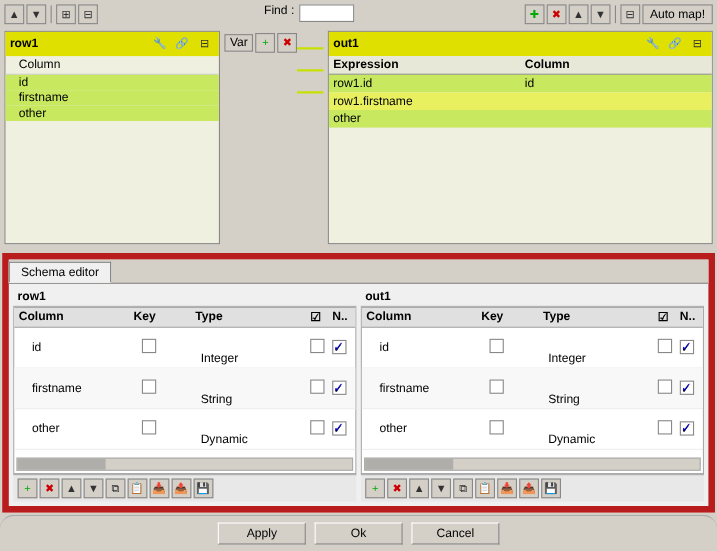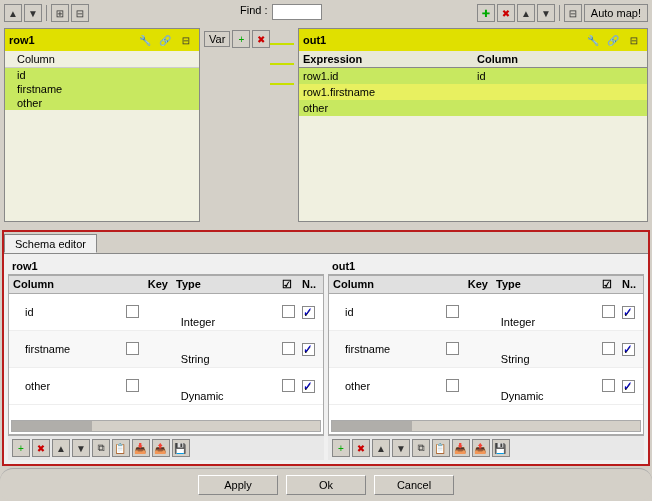--- a/index.html
+++ b/index.html
@@ -92,21 +92,21 @@
       padding: 1px 4px;
       flex: 1;
       overflow: hidden;
       white-space: nowrap;
     }
 
     
     .schema-area {
       flex: 1;
       background: #f0f0f0;
-      border: 2px solid #b91c1c;
+      border: 6px solid #b91c1c;
       display: flex;
       flex-direction: column;
       margin: 0 2px 2px 2px;
     }
 
     .schema-tabs {
       display: flex;
       background: #d4d0c8;
       border-bottom: 1px solid #888;
       height: 22px;
@@ -151,21 +151,21 @@
       border-top: 1px solid #aaa;
     }
 
     .schema-col {
       padding: 2px 4px;
       font-size: 11px;
       font-weight: bold;
     }
 
     .schema-col-column { flex: 2; }
-    .schema-col-key { flex: 1; text-align: right; }
+    .schema-col-key { flex: 1; }
     .schema-col-type { flex: 2; }
     .schema-col-check { width: 20px; }
     .schema-col-n { width: 25px; }
 
     .schema-data-row {
       display: flex;
       border-bottom: 1px solid #eee;
       align-items: center;
     }
 

